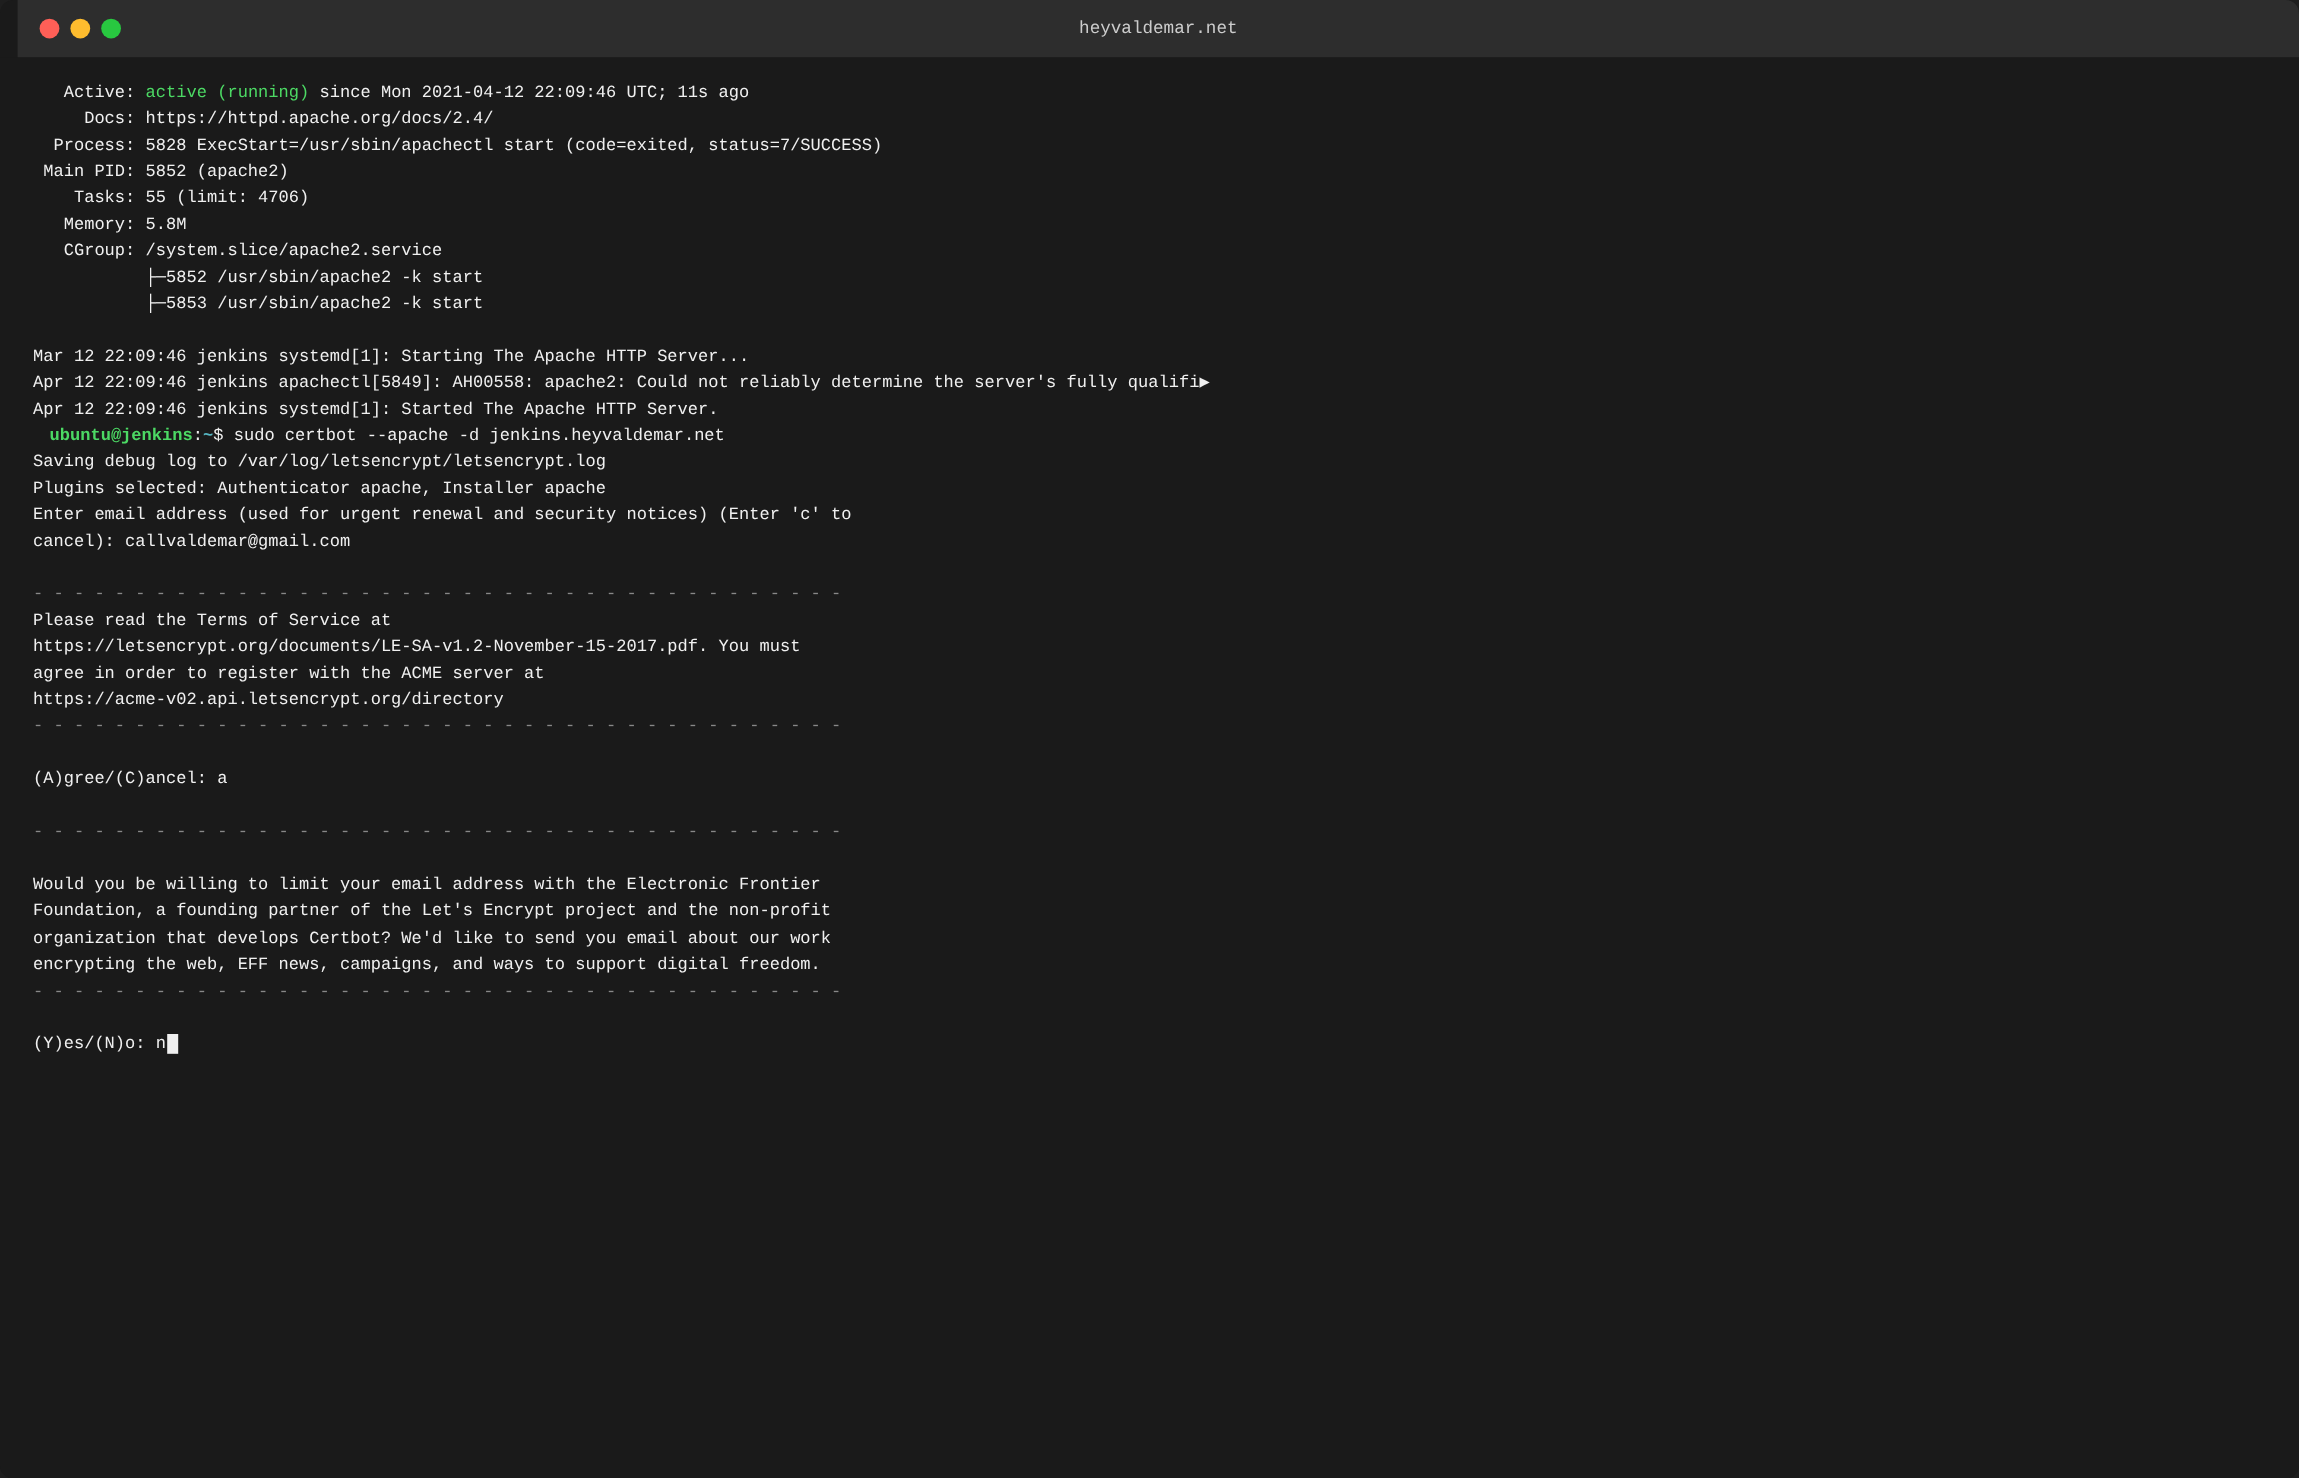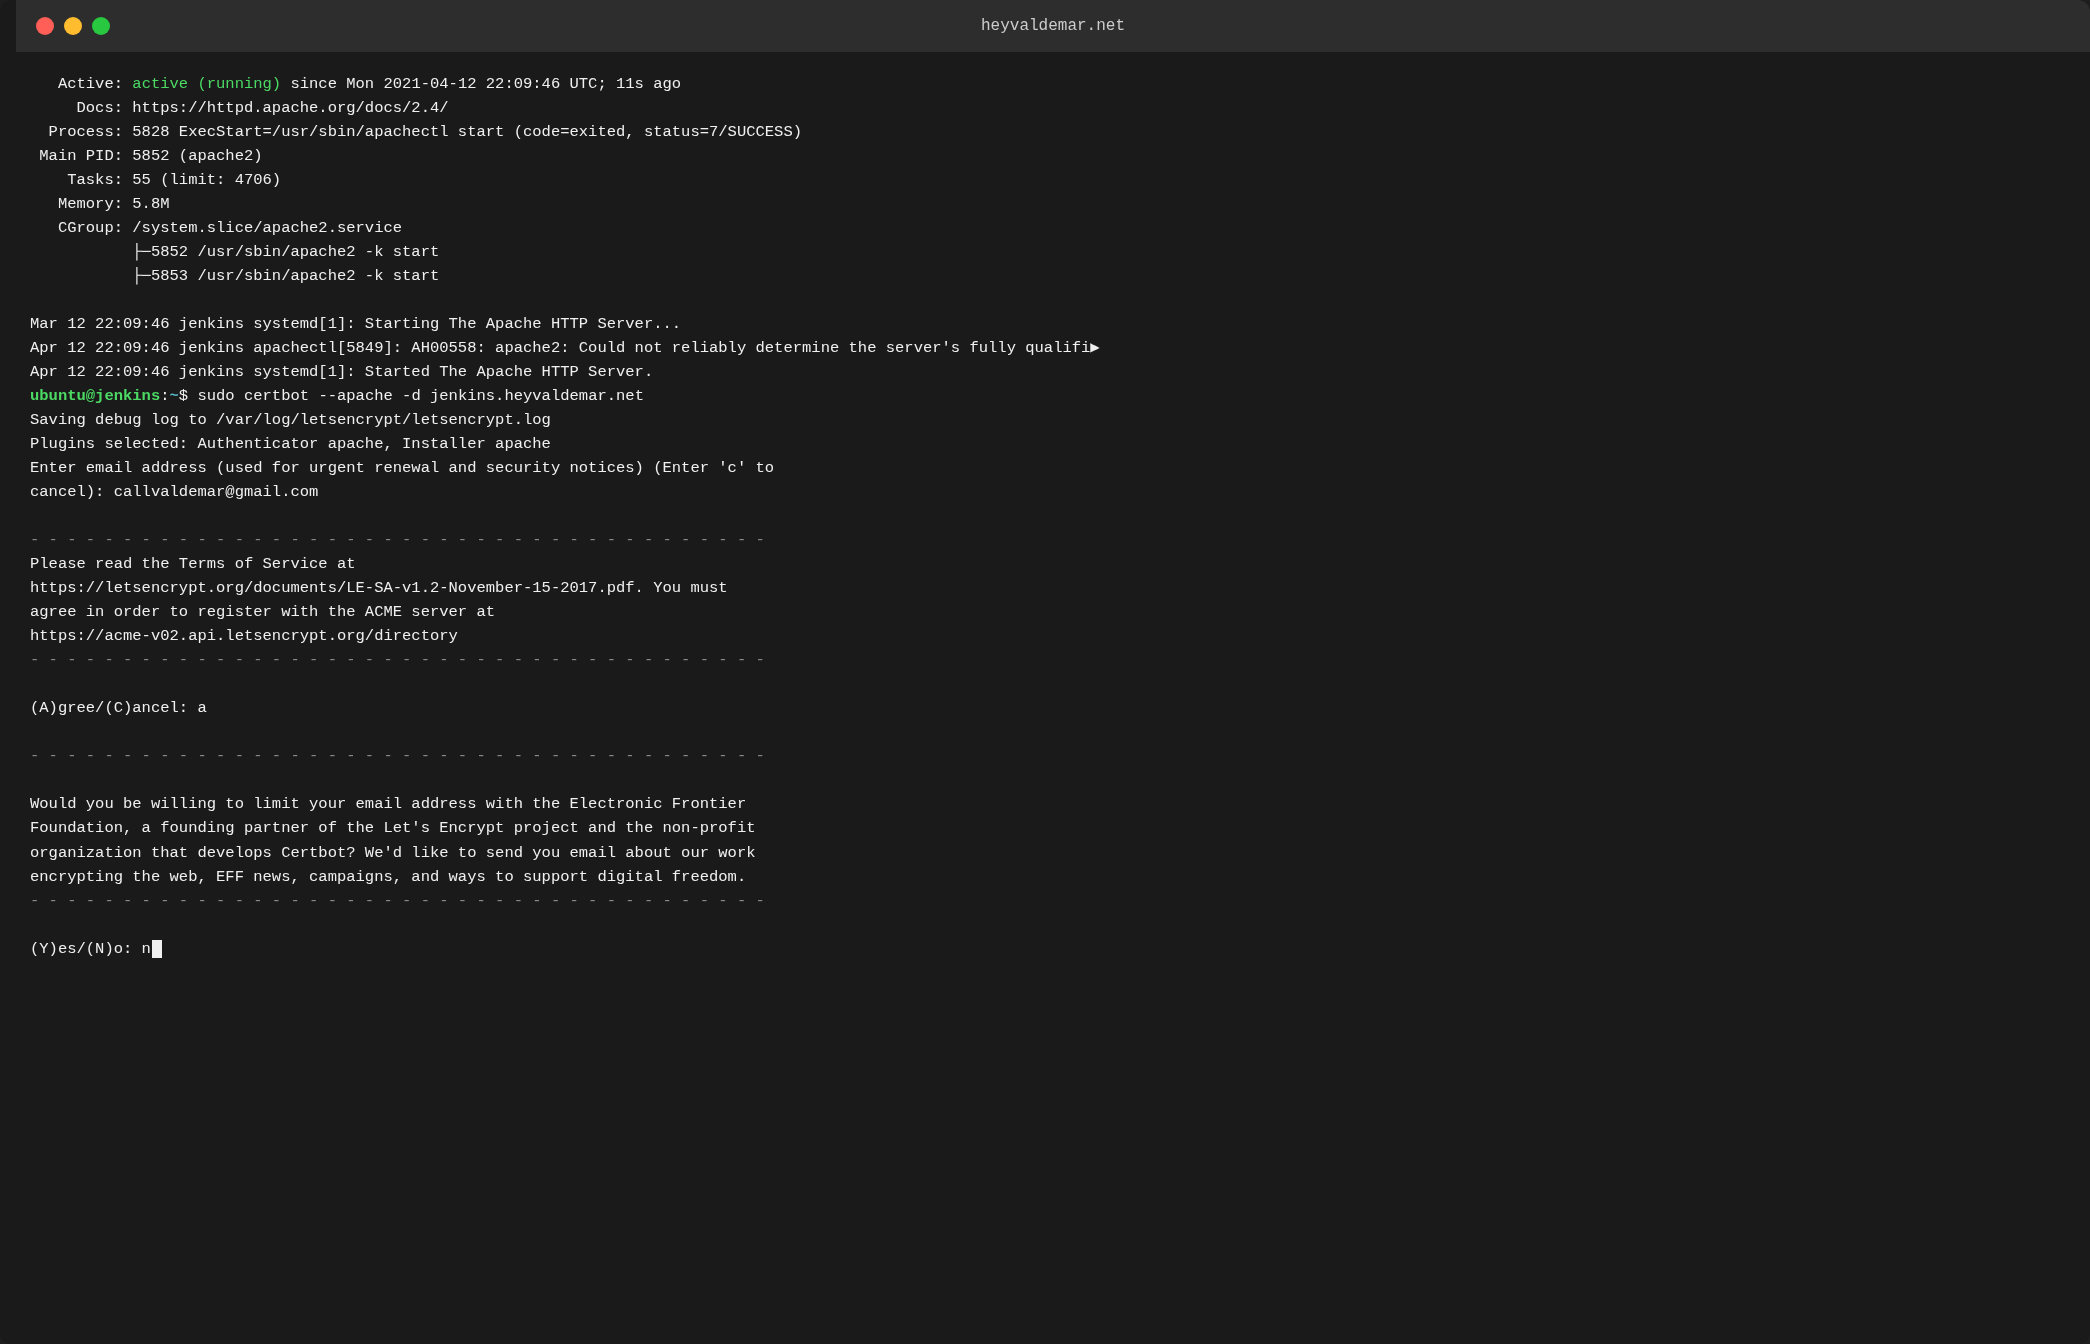--- a/index.html
+++ b/index.html
@@ -84,20 +84,21 @@
     .separator {
       color: #888888;
       display: block;
       white-space: pre;
     }
 
     .prompt-line {
       display: flex;
       align-items: center;
       white-space: pre;
+      margin-left: 15px;
     }
 
     .cursor {
       display: inline-block;
       width: 10px;
       height: 18px;
       background: #f0f0f0;
       animation: blink 1s step-end infinite;
       vertical-align: text-bottom;
       margin-left: 1px;

